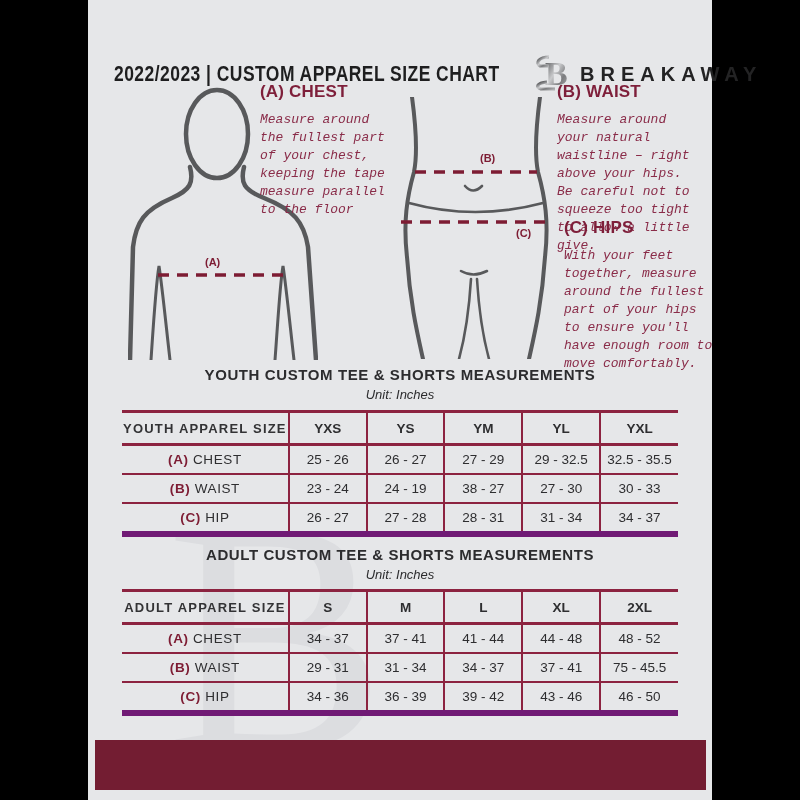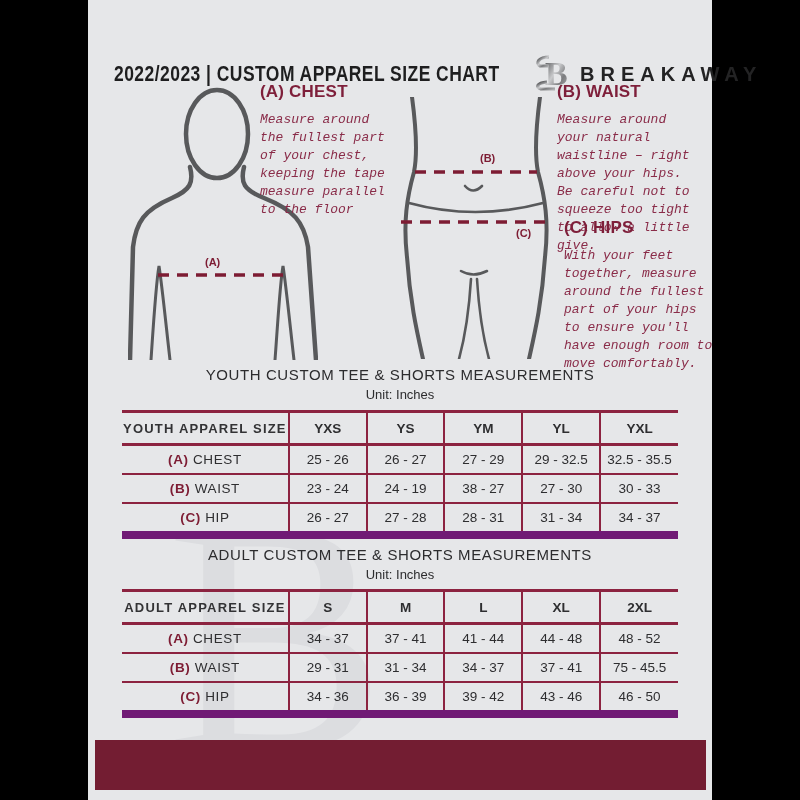--- a/index.html
+++ b/index.html
@@ -27,28 +27,28 @@
            color:#8a2c49;white-space:pre-line;font-family:Liberation Mono, monospace;}
   .instr-a{left:172px;top:82px;width:136px;}
   .instr-b{left:469px;top:82px;width:142px;}
   .instr-c{left:469px;top:218px;width:152px;margin-left:7px;}
 
   .fig{position:absolute;z-index:1;}
   .fig-label{position:absolute;z-index:2;font-size:11px;font-weight:700;color:#7d1c33;}
 
   
   .sec-title{position:absolute;left:0;width:624px;text-align:center;z-index:2;
-             font-size:15px;font-weight:400;color:#2c2c2e;letter-spacing:.6px;}
+             font-size:15px;font-weight:700;color:#2c2c2e;letter-spacing:.6px;}
   .sec-unit{position:absolute;left:0;width:624px;text-align:center;z-index:2;
-            font-size:13px;color:#2c2c2e;}
+            font-size:13px;font-style:italic;color:#2c2c2e;}
 
   
   table.size{position:absolute;left:34px;width:556px;border-collapse:collapse;
              table-layout:fixed;z-index:2;font-size:13.5px;color:#2e2e30;}
-  table.size{border-top:3px solid #8c2340;border-bottom:8px solid #701a75;}
+  table.size{border-top:3px solid #8c2340;border-bottom:6px solid #701a75;}
   table.size th,table.size td{padding:0;text-align:center;vertical-align:middle;}
   table.size th{height:30px;font-weight:700;}
   table.size td{height:27px;font-weight:400;}
   table.size thead th{border-bottom:3px solid #8c2340;}
   table.size tbody tr+tr td{border-top:2px solid #8c2340;}
   table.size th+th,table.size td+td{border-left:2px solid #8c2340;}
   .col-label{width:30%;}
   th.size-head{font-weight:400;font-size:13px;letter-spacing:1.2px;text-align:left;
                padding-left:12px;color:#333335;}
   td.row-label{text-align:left;padding-left:12px;letter-spacing:.6px;}

